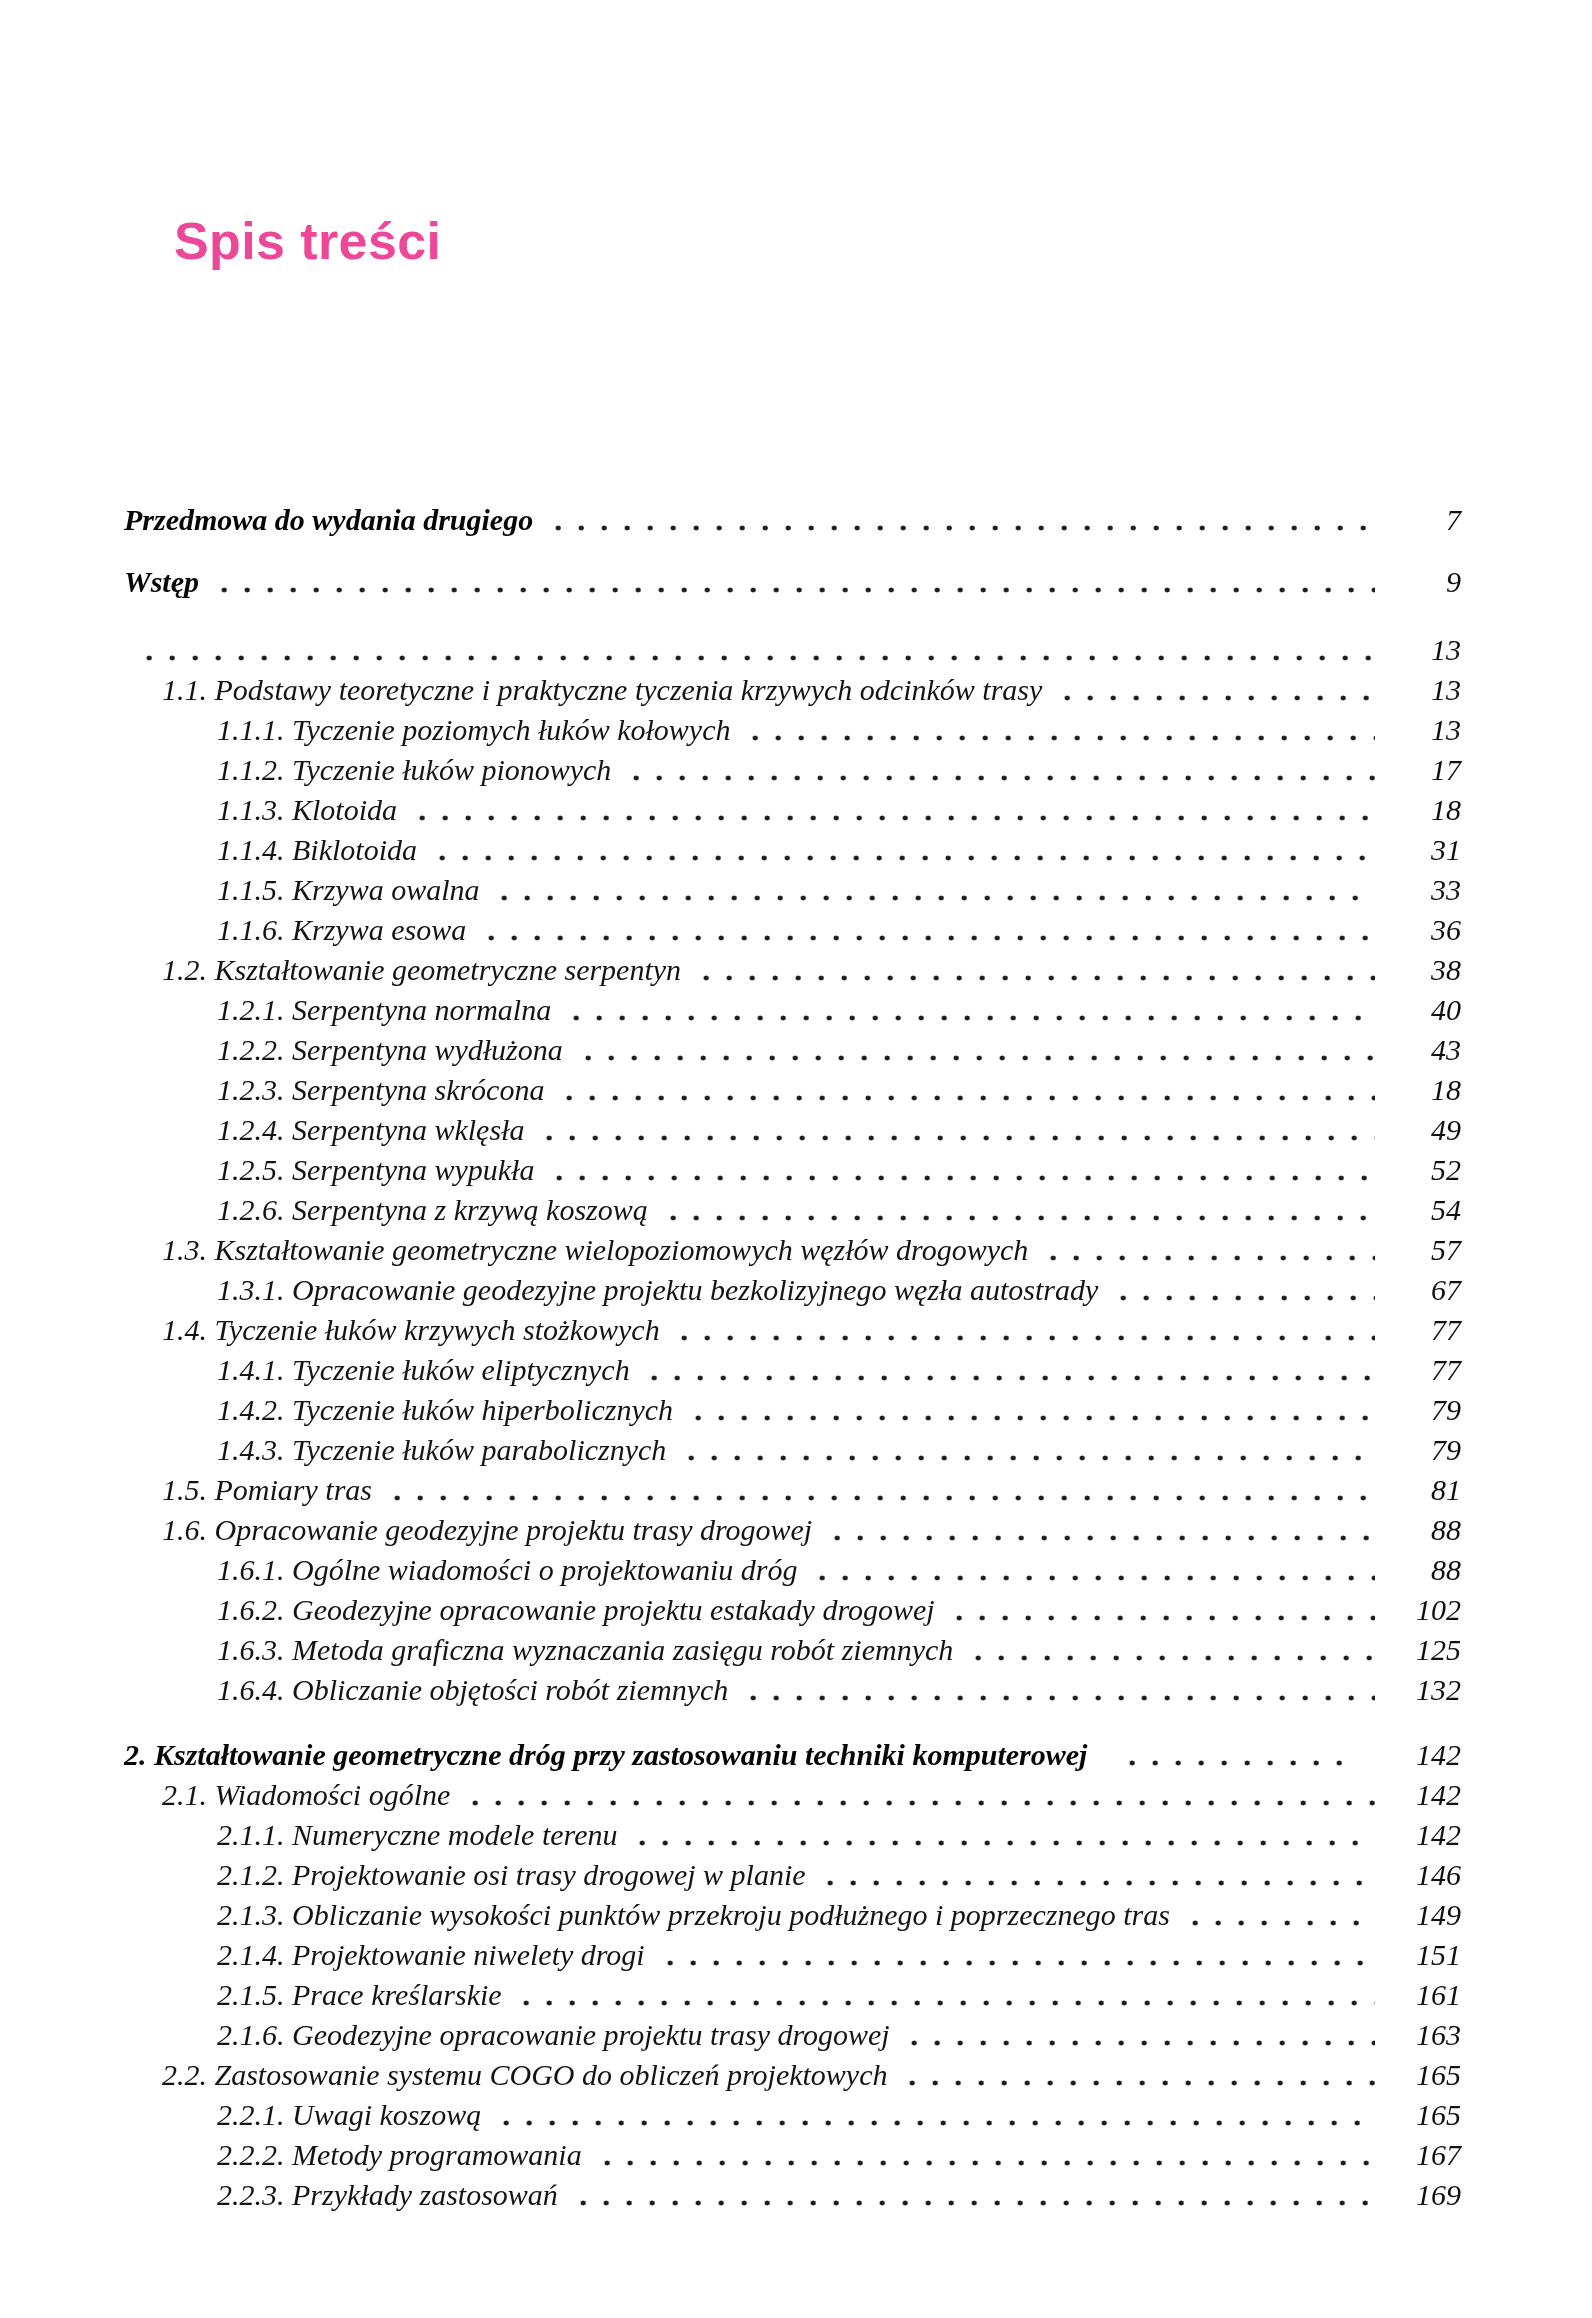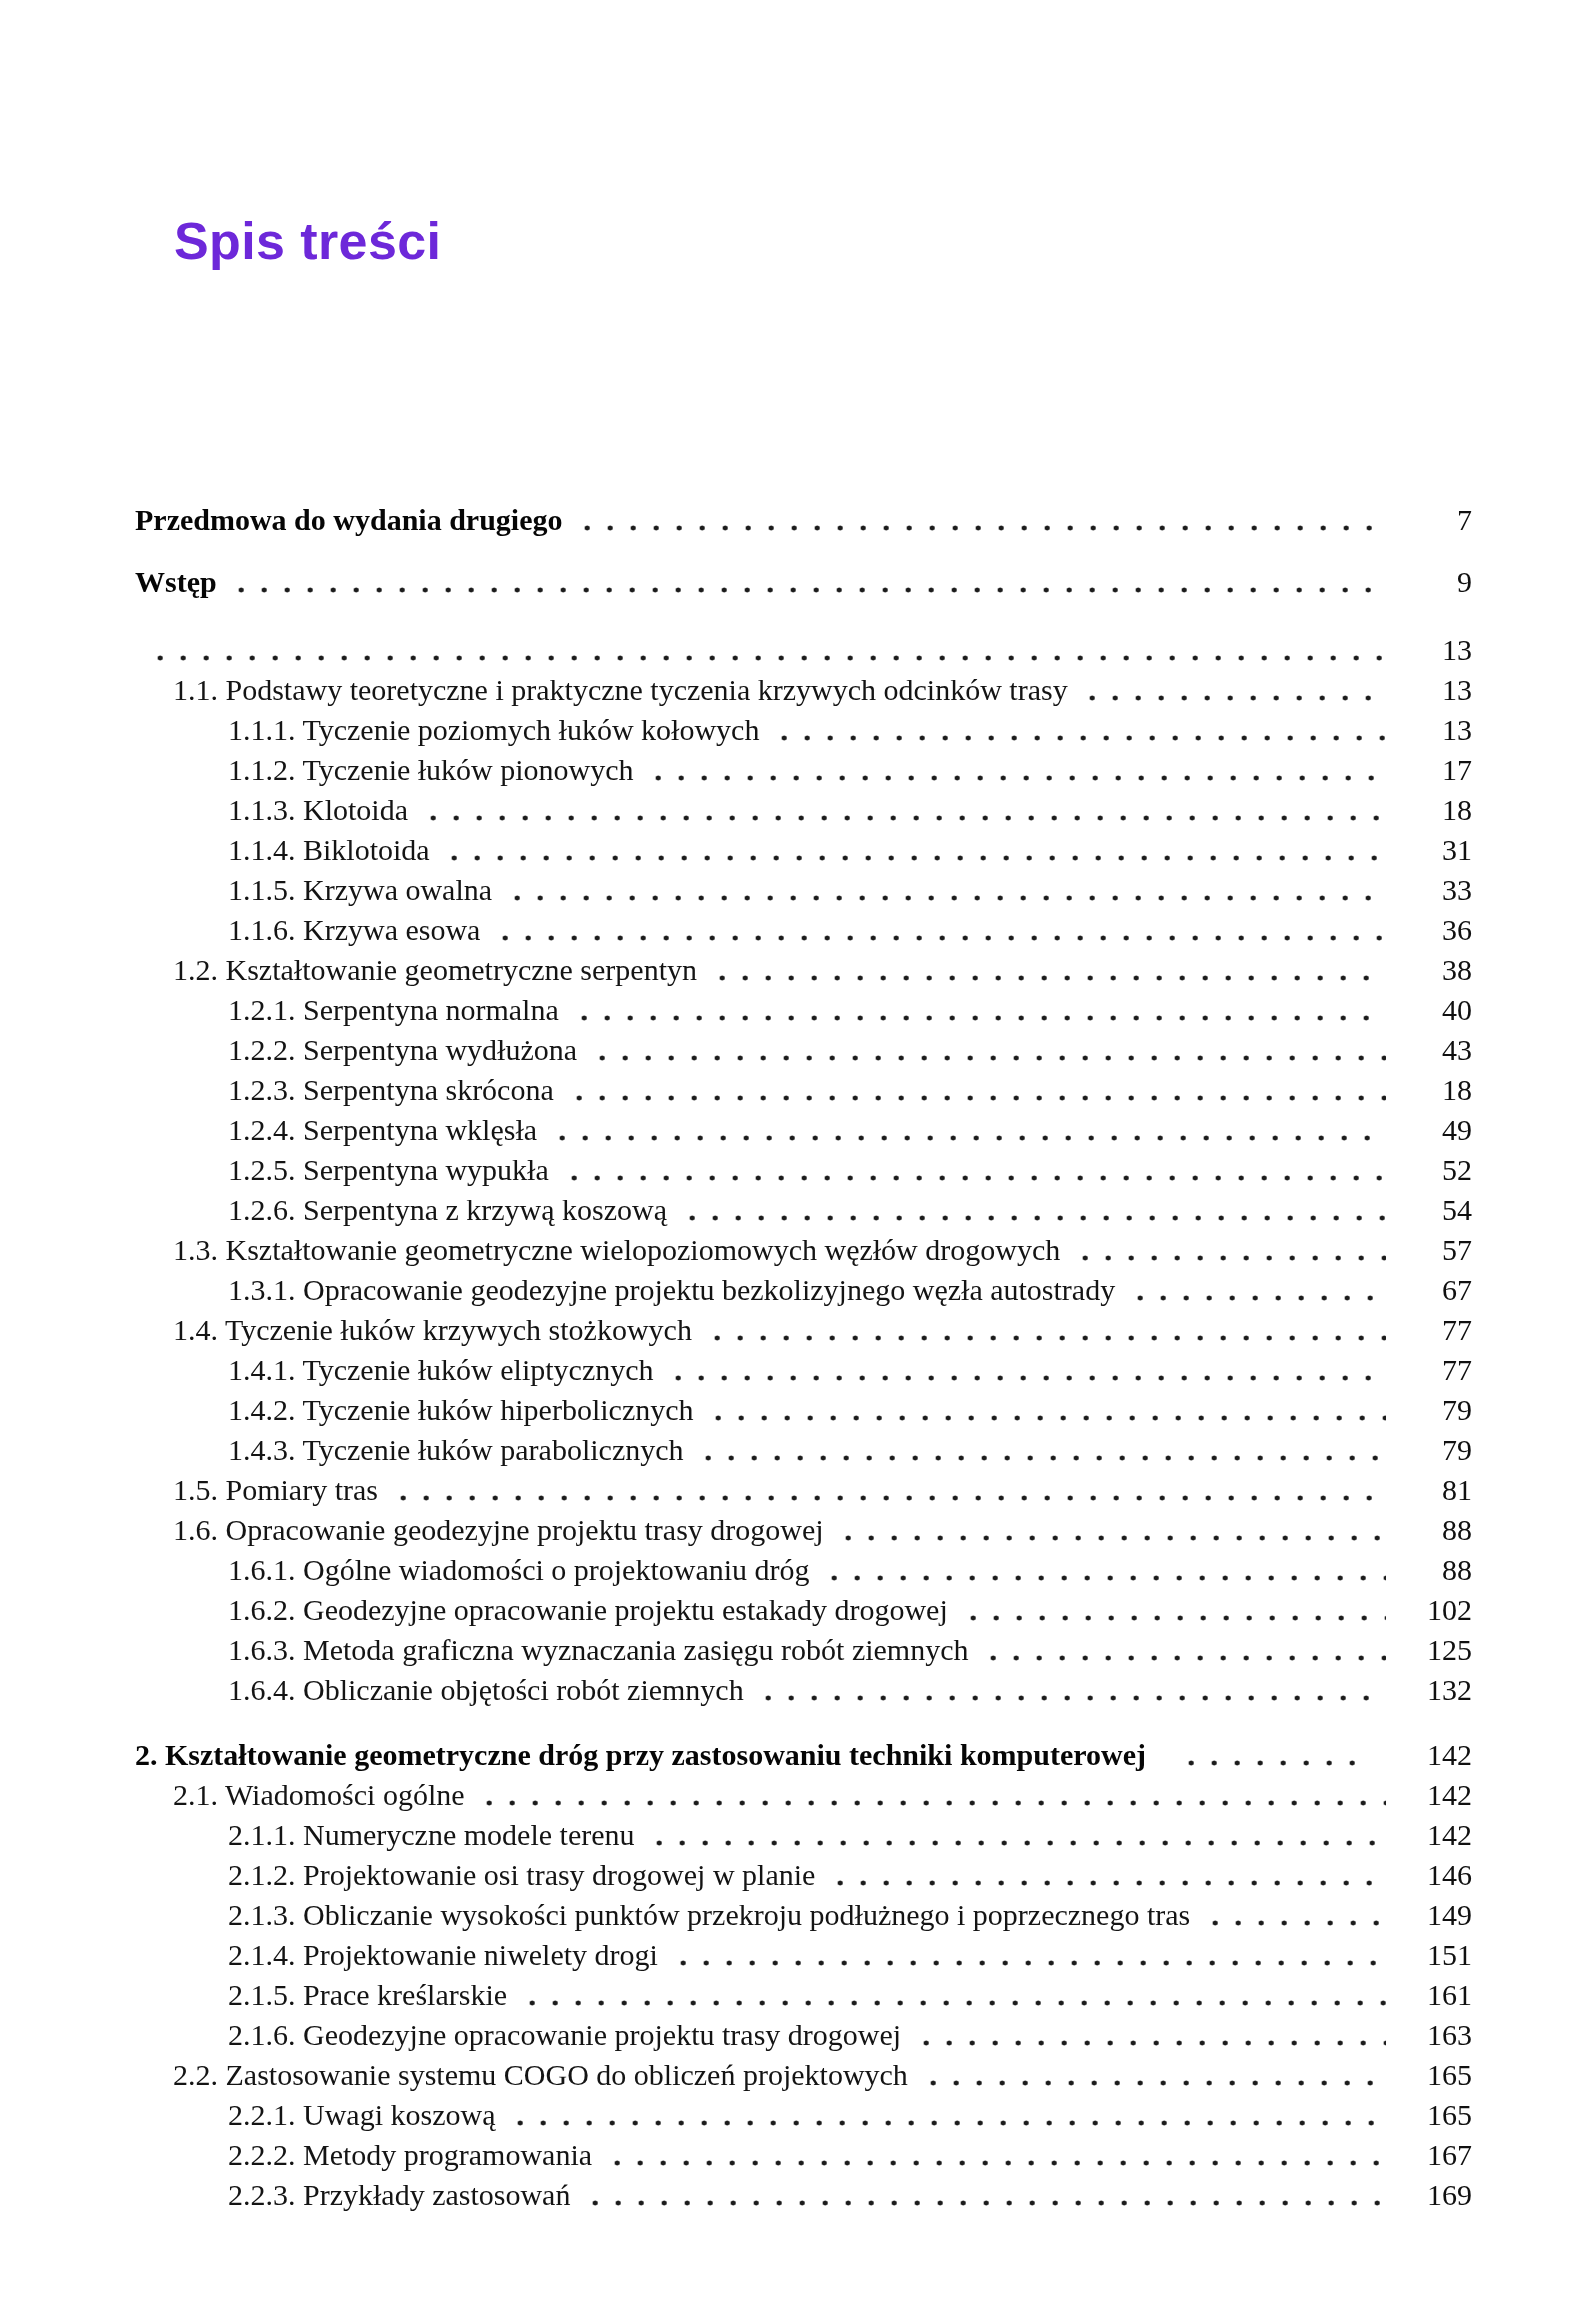--- a/index.html
+++ b/index.html
@@ -17,28 +17,29 @@
   }
   .page-title {
     position: absolute;
     left: 174px;
     top: 213px;
     margin: 0;
     font-family: "Liberation Sans", sans-serif;
     font-weight: 700;
     font-size: 52px;
     line-height: 1.1;
-    color: #6d28d9;
+    color: #ec4899;
     letter-spacing: 0.4px;
   }
   .toc {
     position: absolute;
-    left: 135px;
+    left: 124px;
     top: 500px;
     width: 1337px;
+    font-style: italic;
   }
   .toc-row {
     display: flex;
     align-items: baseline;
     font-size: 30px;
     line-height: 40px;
     height: 40px;
     white-space: nowrap;
   }
   .toc-row.lvl1 { padding-left: 38px; }

